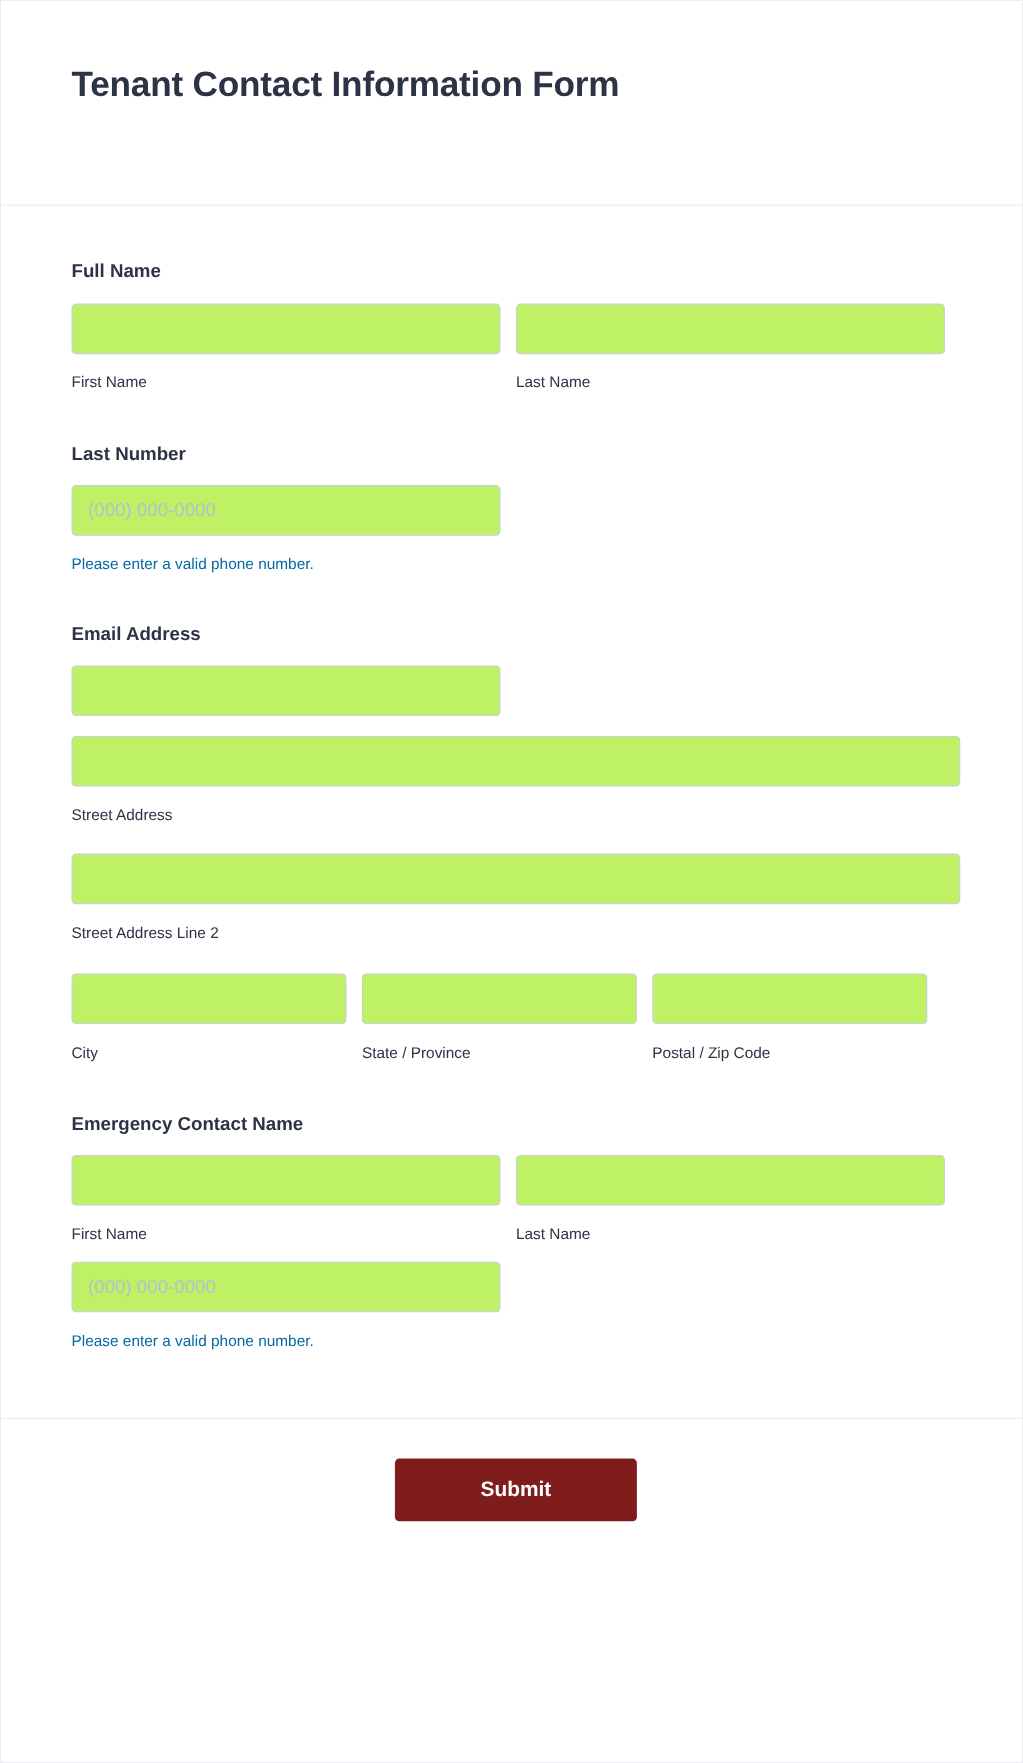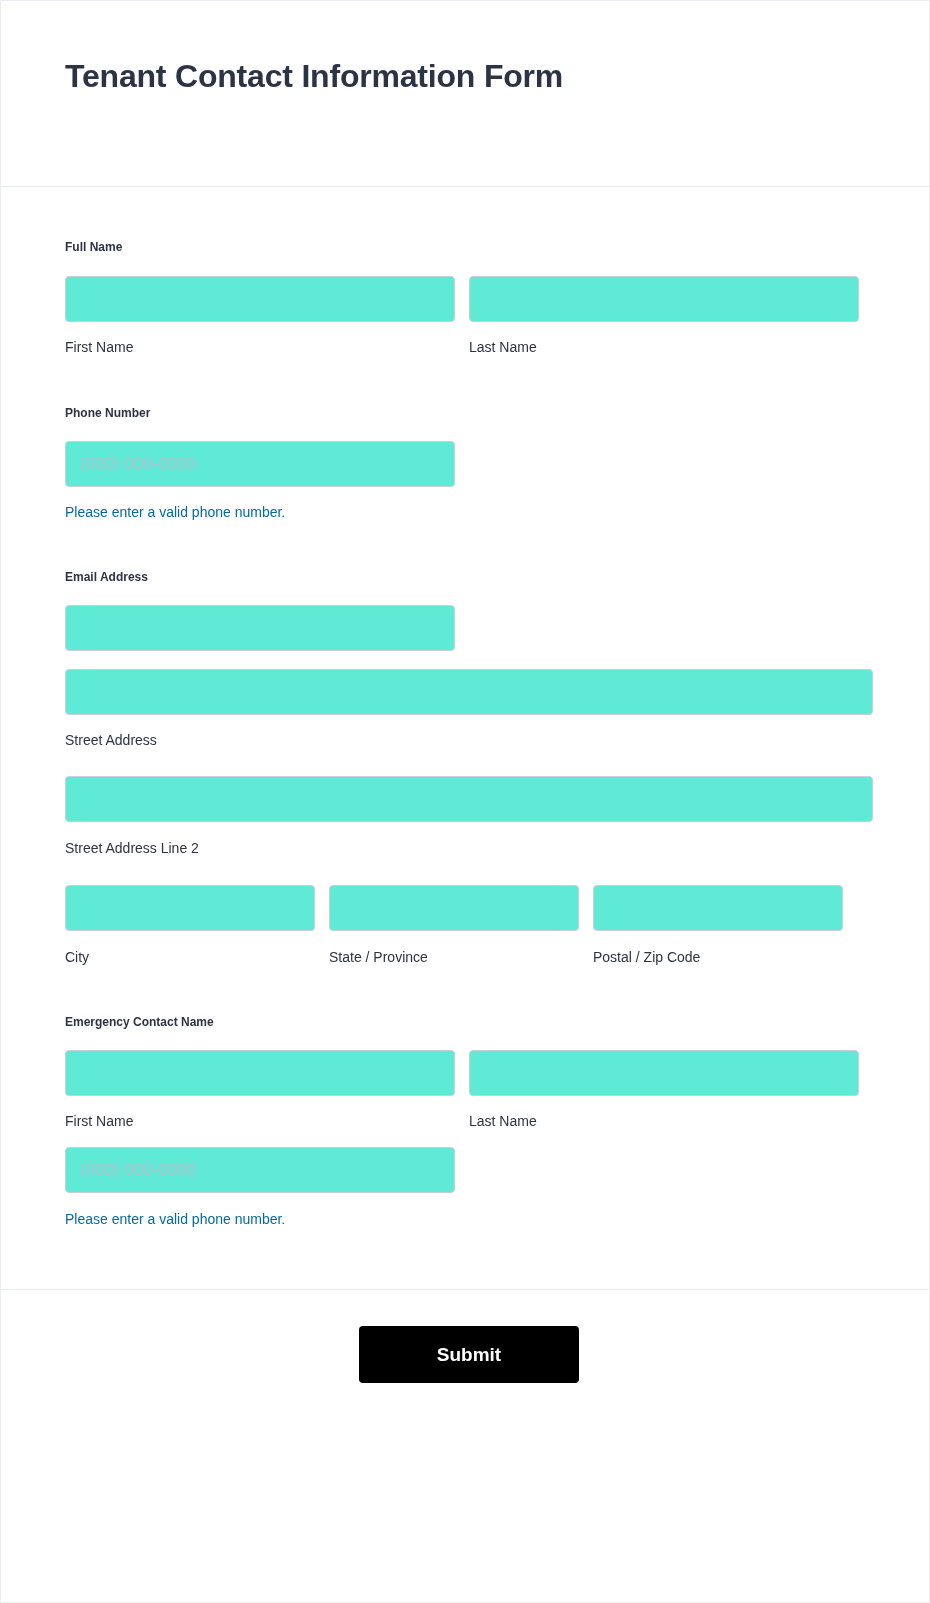--- a/index.html
+++ b/index.html
@@ -30,35 +30,35 @@
     letter-spacing: -0.2px;
   }
   .page-subtitle {
     margin-top: 15px;
     font-size: 16px;
     line-height: 19px;
     color: #2c3345;
   }
   .form-body { padding: 0 56px 0 64px; }
   .field-label {
-    font-size: 12px;
+    font-size: 17px;
     font-weight: 600;
     line-height: 20px;
     color: #2c3345;
   }
   .row { display: flex; gap: 14px; }
   .cell-half { width: 390px; flex: 0 0 390px; }
   .cell-third { width: 250px; flex: 0 0 250px; }
   .text-input {
     display: block;
     width: 100%;
     height: 46px;
     border: 1px solid #c7cfdd;
     border-radius: 4px;
-    background: #5eead4;
+    background: #bef264;
     font-family: "Liberation Sans", sans-serif;
     font-size: 17px;
     color: #2c3345;
     padding: 0 14px;
     outline: none;
   }
   .text-input::placeholder { color: #b4c0ce; opacity: 1; }
   .sublabel {
     font-size: 14px;
     line-height: 16px;
@@ -88,21 +88,21 @@
   .submit-wrap {
     margin-top: 36px;
     display: flex;
     justify-content: center;
   }
   .submit-button {
     width: 220px;
     height: 57px;
     border: none;
     border-radius: 4px;
-    background: #000000;
+    background: #7f1d1d;
     color: #ffffff;
     font-family: "Liberation Sans", sans-serif;
     font-size: 19px;
     font-weight: 600;
     cursor: pointer;
   }
 </style>
 </head>
 <body>
 
@@ -121,21 +121,21 @@
       </div>
       <div class="cell-half">
         <input type="text" class="text-input" style="">
       </div>
     </div>
     <div class="row mt-sub">
       <div class="cell-half sublabel">First Name</div>
       <div class="cell-half sublabel">Last Name</div>
     </div>
 
-    <div class="field-label mt-label" style="margin-top:48px;">Phone Number</div>
+    <div class="field-label mt-label" style="margin-top:48px;">Last Number</div>
     <div class="row mt-input">
       <div class="cell-half">
         <input type="text" class="text-input" placeholder="(000) 000-0000" style="">
       </div>
     </div>
     <div class="hint mt-sub">Please enter a valid phone number.</div>
 
     <div class="field-label mt-label">Email Address</div>
     <div class="row mt-input">
       <div class="cell-half">

